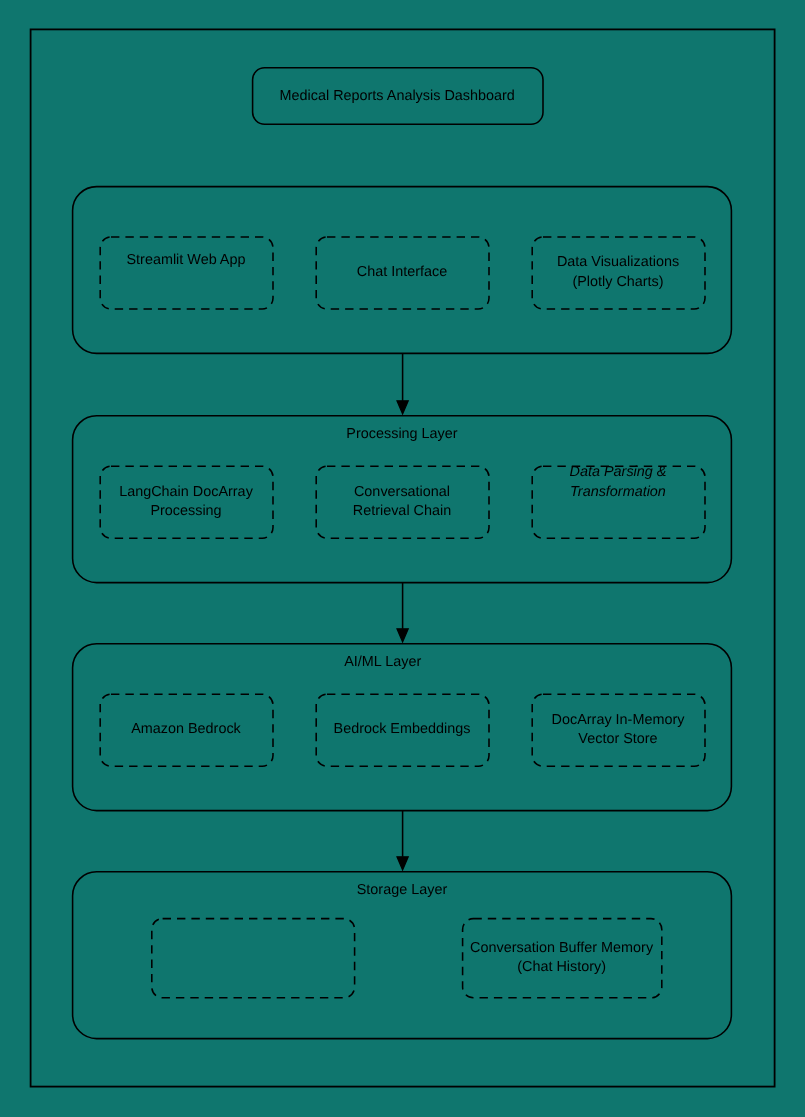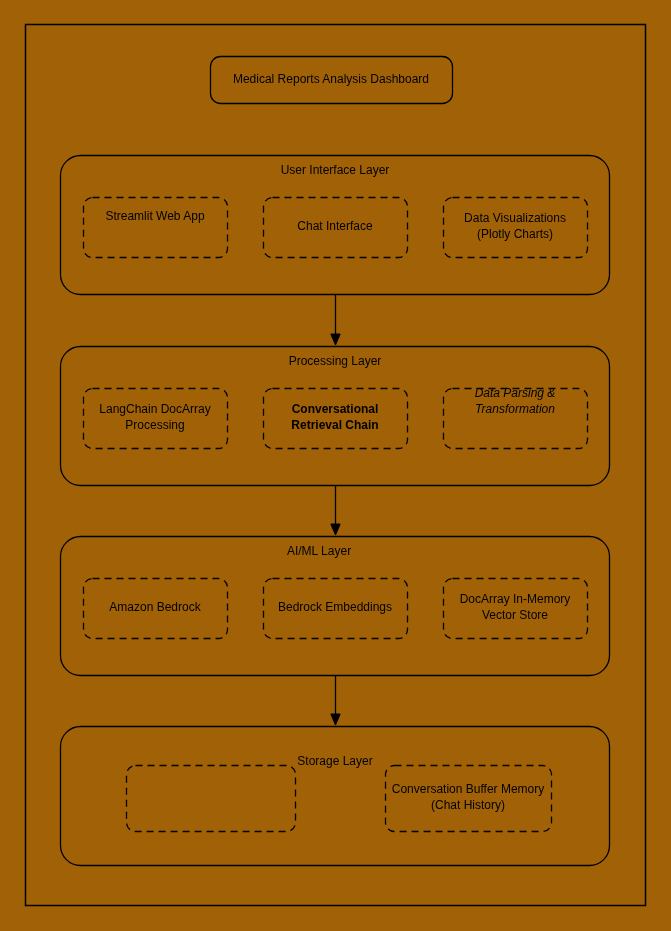--- a/index.html
+++ b/index.html
@@ -4,21 +4,21 @@
 <style>
   html, body {
     margin: 0;
     padding: 0;
     background: #ffffff;
   }
   .canvas {
     position: relative;
     width: 671px;
     height: 931px;
-    background: #a16207;
+    background: #0f766e;
     font-family: "Liberation Sans", sans-serif;
     color: #000000;
     overflow: hidden;
   }
   .gfx {
     position: absolute;
     left: 0;
     top: 0;
     width: 671px;
     height: 931px;
@@ -92,33 +92,32 @@
       <polygon points="330.8,524 340.2,524 335.5,535"></polygon>
     </g>
     <g>
       <line x1="335.5" y1="675" x2="335.5" y2="714"></line>
       <polygon points="330.8,714 340.2,714 335.5,725"></polygon>
     </g>
   </svg>
 
   <div class="txt" style="left:210px; top:56px; width:242px; height:47px;">Medical Reports Analysis Dashboard</div>
 
-  <div class="layer-label" style="left:60px; top:163px;">User Interface Layer</div>
   <div class="layer-label" style="left:60px; top:354px;text-align:center;">Processing Layer</div>
   <div class="layer-label" style="left:44px; top:544px;">AI/ML Layer</div>
-  <div class="layer-label" style="left:60px; top:734px;margin-top:20px;">Storage Layer</div>
+  <div class="layer-label" style="left:60px; top:734px;">Storage Layer</div>
 
   <div class="txt" style="left:83px; top:187px; width:144px; height:60px;">Streamlit Web App</div>
   <div class="txt" style="left:443px; top:197px; width:144px; height:60px;">Data Visualizations
 (Plotly Charts)</div>
   <div class="txt" style="left:263px; top:197px; width:144px; height:60px;">Chat Interface</div>
 
   <div class="txt" style="left:83px; top:388px; width:144px; height:60px;">LangChain DocArray
 Processing</div>
-  <div class="txt" style="left:263px; top:388px; width:144px; height:60px;font-weight:bold;">Conversational
+  <div class="txt" style="left:263px; top:388px; width:144px; height:60px;">Conversational
 Retrieval Chain</div>
   <div class="txt" style="left:443px; top:372px; width:144px; height:60px;font-style:italic;">Data Parsing &amp;
 Transformation</div>
 
   <div class="txt" style="left:83px; top:578px; width:144px; height:60px;">Amazon Bedrock</div>
   <div class="txt" style="left:263px; top:578px; width:144px; height:60px;">Bedrock Embeddings</div>
   <div class="txt" style="left:443px; top:578px; width:144px; height:60px;">DocArray In-Memory
 Vector Store</div>
 
   <div class="txt" style="left:385px; top:765px; width:166px; height:66px;">Conversation Buffer Memory

